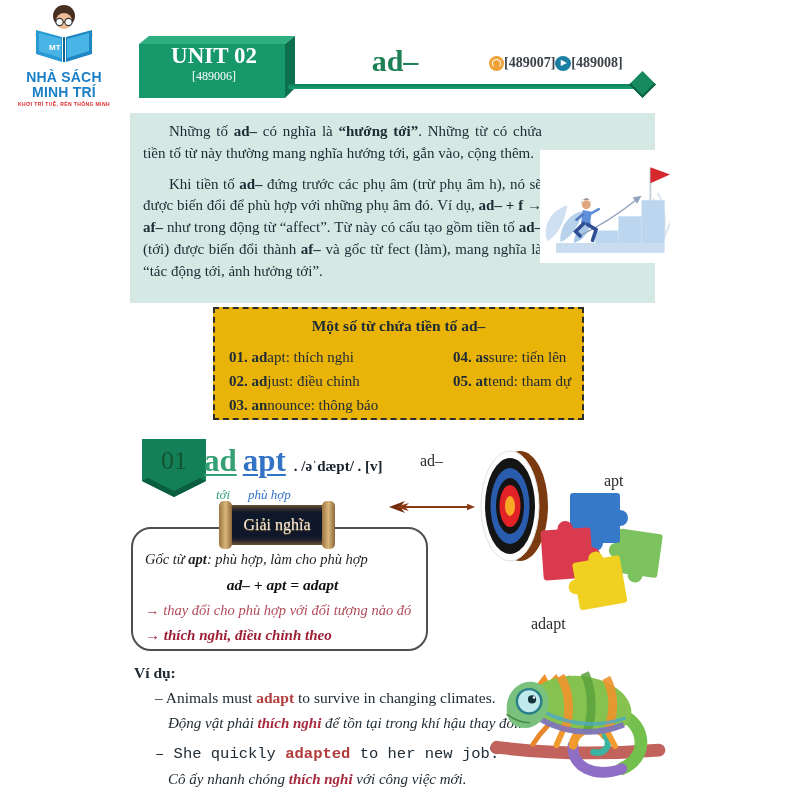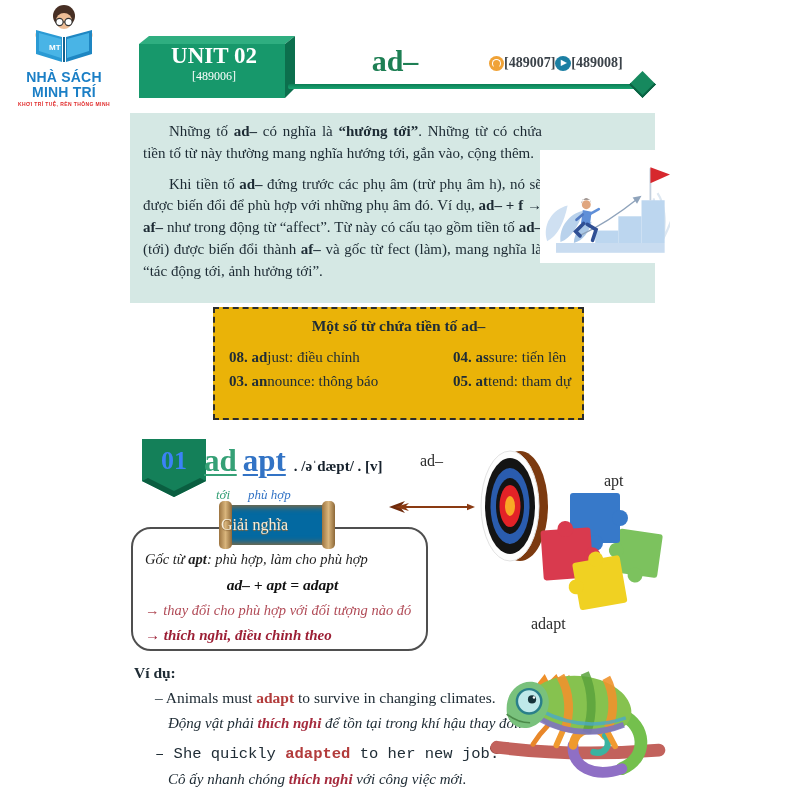--- a/index.html
+++ b/index.html
@@ -46,40 +46,40 @@
   .dash-box{left:213px;top:307px;width:371px;height:113px;border:2px dashed #2c2c2c;
             box-sizing:border-box;background:#eab308;}
   .dash-title{text-align:center;font-weight:bold;font-size:15.5px;margin-top:8px;}
   .wcol{position:absolute;top:36px;font-size:15px;line-height:24px;}
   .wcol1{left:14px;}
   .wcol2{left:238px;}
 
   
   .badge01{left:142px;top:439px;}
   .badge01 .num{position:absolute;left:0;top:7px;width:64px;text-align:center;
-                color:#3b82f6;font-size:26px;font-weight:bold;}
+                color:#14532d;font-size:26px;font-weight:normal;}
   .word-row{left:204px;top:443px;white-space:nowrap;}
   .wp{font-size:31px;font-weight:bold;text-decoration:underline;
       text-decoration-thickness:2px;text-underline-offset:3px;}
   .wp-ad{color:#35a076;}
   .wp-apt{color:#3273c5;margin-left:6px;}
   .pron{font-size:15px;font-weight:bold;color:#17222d;margin-left:8px;}
   .gloss{font-size:13px;font-style:italic;}
   .gloss-ad{left:216px;top:487px;color:#35a076;}
   .gloss-apt{left:248px;top:487px;color:#3273c5;}
   .lbl{font-size:16px;color:#2c2c2c;}
   .lbl-ad{left:420px;top:452px;}
   .lbl-apt{left:604px;top:472px;}
   .lbl-adapt{left:531px;top:615px;}
 
   
   .gbox{left:131px;top:527px;width:297px;height:124px;border:2px solid #4f4f4f;
         border-radius:20px;background:#fff;box-sizing:border-box;}
-  .scroll{left:221px;top:505px;width:112px;height:40px;background:#0369a1;
-          border-radius:12px;display:flex;align-items:center;
+  .scroll{left:221px;top:505px;width:112px;height:40px;background:#0f172a;
+          border-radius:12px;display:flex;align-items:center;justify-content:center;
           box-shadow:inset 0 5px 6px -3px #8d6838,inset 0 -5px 6px -3px #8d6838;z-index:3;}
   .scroll:before,.scroll:after{content:"";position:absolute;top:-4px;bottom:-4px;width:13px;
           background:linear-gradient(90deg,#9c7440,#d9b57c,#8d6838);border-radius:5px;}
   .scroll:before{left:-2px;} .scroll:after{right:-2px;}
   .scroll-txt{color:#f6ecd8;font-size:16px;text-shadow:0 1px 1px #8d6838;position:relative;z-index:4;}
   .gline{position:absolute;left:12px;width:275px;font-size:14.5px;font-style:italic;}
   .g1{top:22px;color:#1f1f1f;}
   .gformula{top:47px;text-align:center;font-weight:bold;font-size:15.5px;color:#111;}
   .g2{top:73px;color:#b14b57;}
   .g3{top:98px;color:#9c1f35;font-weight:bold;font-size:15px;}
@@ -164,21 +164,22 @@
     <path d="M57 67 L 66 62" stroke="#5f8fd8" stroke-width="3" stroke-linecap="round"></path>
     <path d="M48 68 L 41 74" stroke="#5079c2" stroke-width="3" stroke-linecap="round"></path>
     <path d="M53 79 L 63 85 L 59 97" stroke="#2f4f94" stroke-width="4" fill="none" stroke-linecap="round"></path>
     <path d="M49 78 L 40 87 L 45 92" stroke="#2f4f94" stroke-width="4" fill="none" stroke-linecap="round"></path>
   </svg>
 </div>
 
 <div class="abs dash-box">
   <div class="dash-title">Một số từ chứa tiền tố ad–</div>
   <div class="wcol wcol1">
-    <div><b><span>08.</span> <span>ad</span></b><span>just</span><span>: điều chỉnh</span></div>
+    <div><b><span>01.</span> <span>ad</span></b><span>apt</span><span>: thích nghi</span></div>
+    <div><b><span>02.</span> <span>ad</span></b><span>just</span><span>: điều chỉnh</span></div>
     <div><b><span>03.</span> <span>an</span></b><span>nounce</span><span>: thông báo</span></div>
   </div>
   <div class="wcol wcol2">
     <div><b><span>04.</span> <span>as</span></b><span>sure</span><span>: tiến lên</span></div>
     <div><b><span>05.</span> <span>at</span></b><span>tend</span><span>: tham dự</span></div>
   </div>
 </div>
 
 <div class="abs badge01">
   <svg width="64" height="60" viewBox="0 0 64 60">

